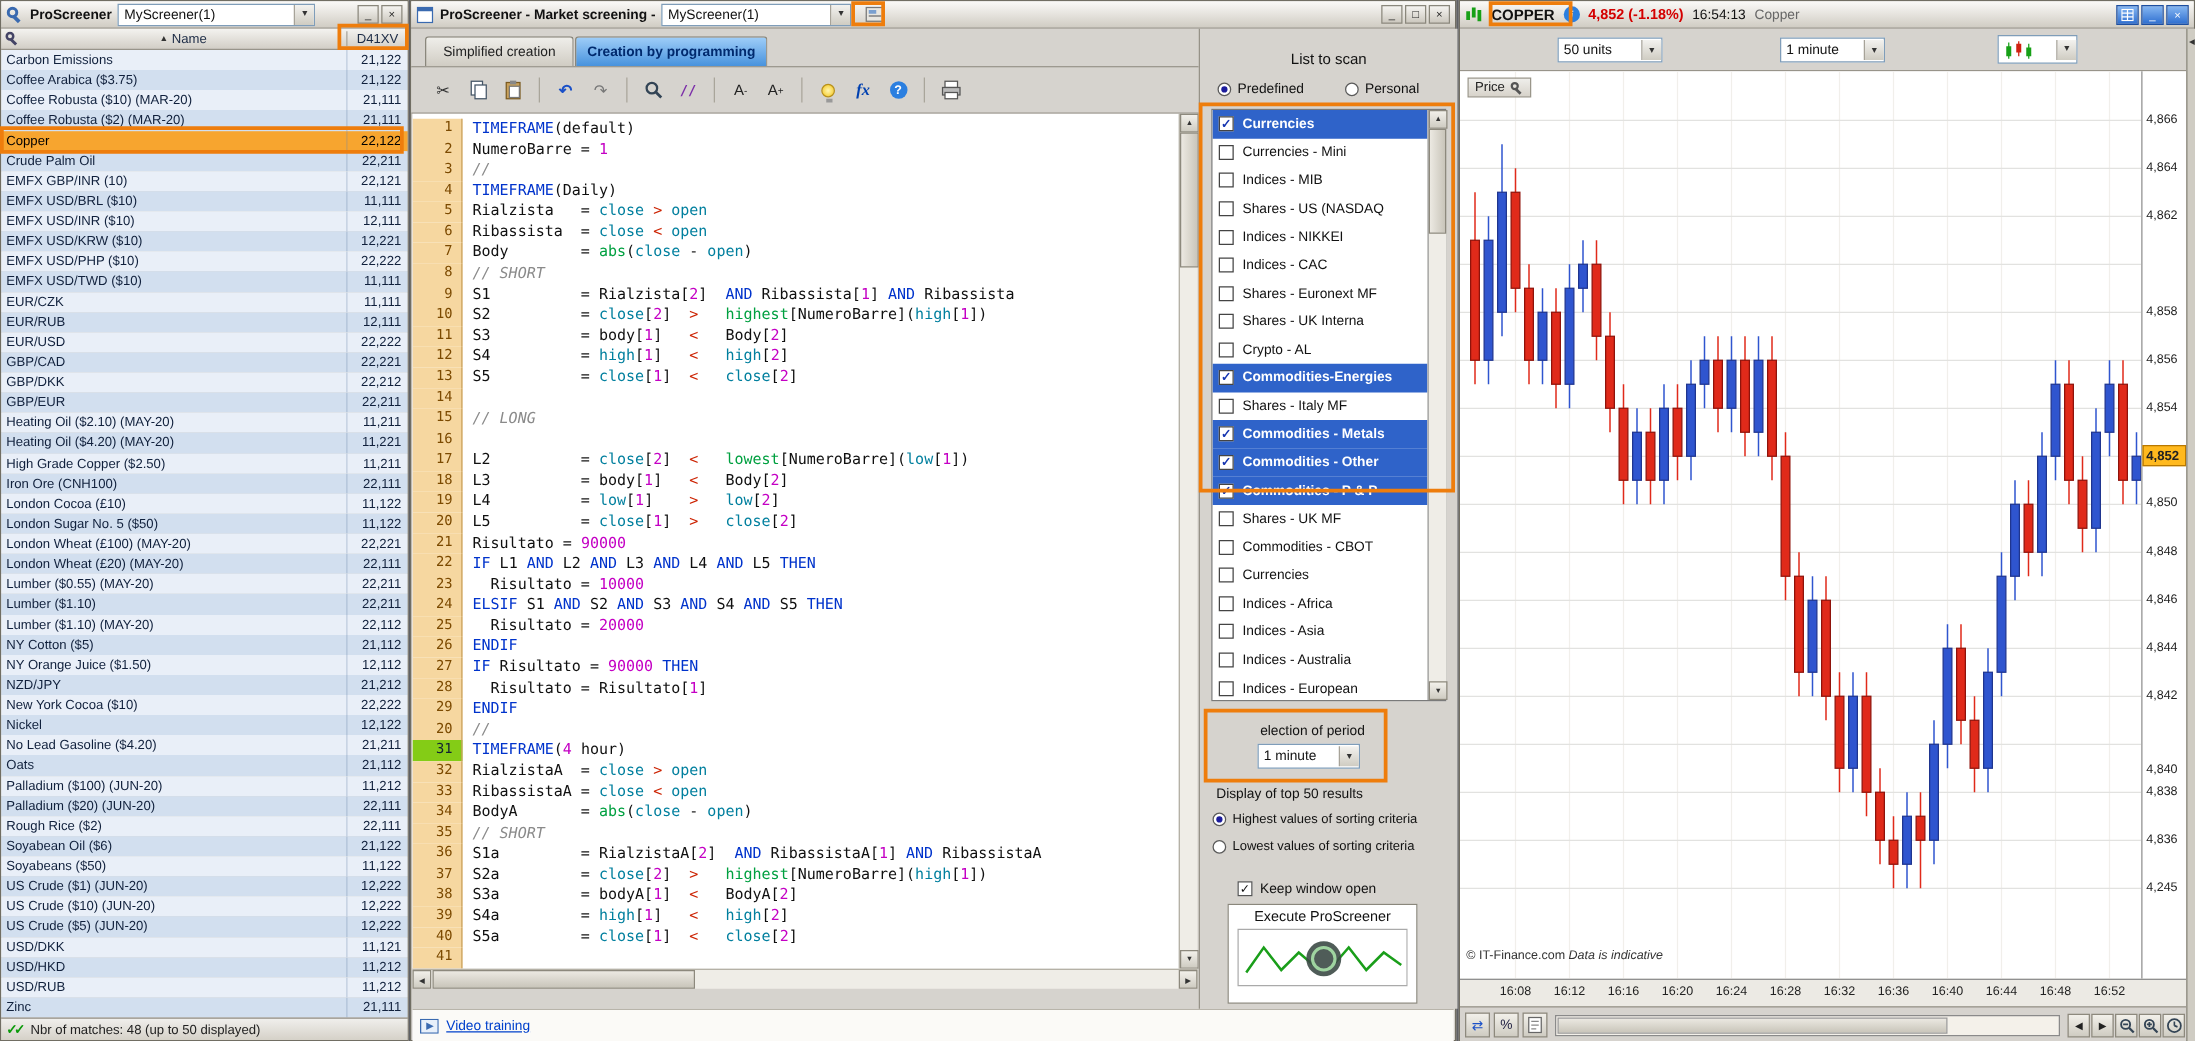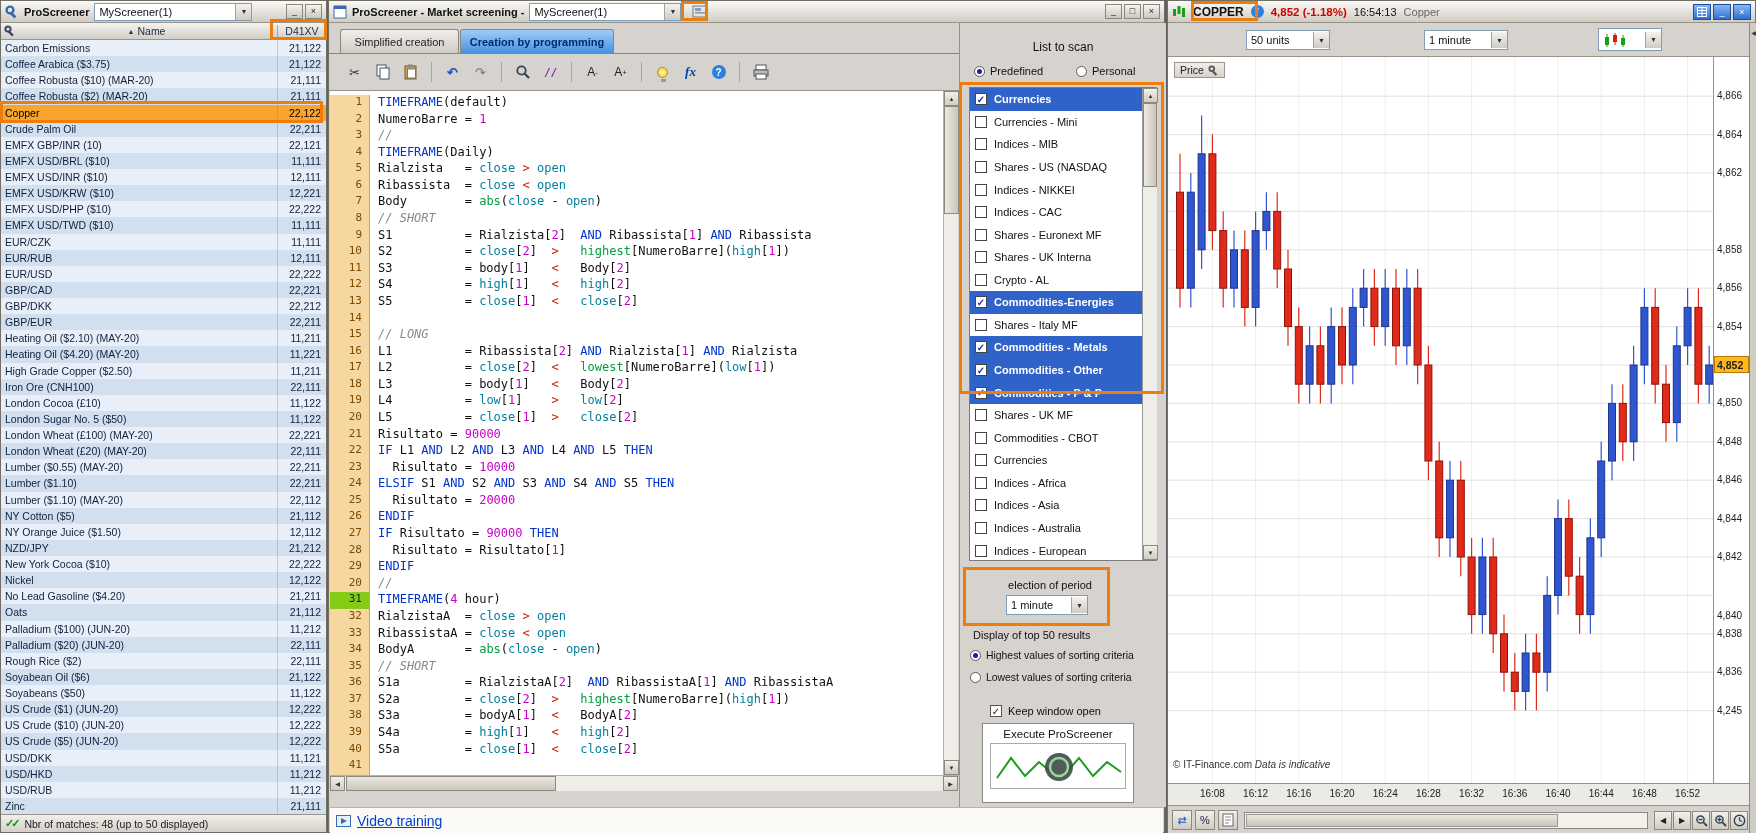--- a/index.html
+++ b/index.html
@@ -58,21 +58,21 @@
 .fn{color:#00a040}
 .num{color:#c400c4}
 .cm{color:#8a8a8a;font-style:italic}
 .op{color:#cc2200}
 #vscroll{position:absolute;left:614px;top:90px;width:15px;height:684px;background:#efede7;border-left:1px solid #b5b1a6}
 #vthumb{position:absolute;left:0;top:15px;width:15px;height:108px;background:linear-gradient(90deg,#ece9e2,#c9c5ba);border:1px solid #8d897d}
 #hscroll{position:absolute;left:1px;top:774px;width:628px;height:16px;background:#efede7;border-top:1px solid #b5b1a6;display:flex}
 #hthumb{position:absolute;left:16px;top:0;width:210px;height:15px;background:linear-gradient(#ece9e2,#c9c5ba);border:1px solid #8d897d}
 #hscroll .sb-btn.right{margin-left:auto}
 #linkbar{position:absolute;left:1px;right:1px;top:806px;height:26px;background:#fbfaf7;border-top:1px solid #b8b4aa;display:flex;align-items:center;padding-left:6px;gap:6px}
-#linkbar a{color:#0040cc;font-size:14px}
+#linkbar a{color:#0040cc;font-size:11px}
 
 
 #scanpanel{position:absolute;left:630px;top:22px;width:207px;height:784px;background:#d6d3ce;border-left:1px solid #969288;font-size:11px;color:#111}
 #sp-title{position:absolute;top:17px;left:0;width:100%;text-align:center;font-size:12px}
 .sp-radio-row{position:absolute;top:42px;left:14px;display:flex;align-items:center;gap:5px}
 .sp-radio-row.p2{left:116px}
 #scan-list{position:absolute;left:9px;top:64px;width:188px;height:474px;background:#fff;border:1px solid #7a7a7a;overflow:hidden}
 .sl-item{height:22.57px;display:flex;align-items:center;gap:7px;padding-left:5px;width:172px;white-space:nowrap;overflow:hidden}
 .sl-item.on{background:#2f63c9;color:#fff;font-weight:bold}
 .sl-item .cb{width:12px;height:12px;border:1px solid #444;background:#fff;color:#1535b0;font-size:10px;font-weight:bold;display:flex;align-items:center;justify-content:center;flex:none}
@@ -442,21 +442,21 @@
       <div class="cl"><span class="ln">6</span><span class="ct">Ribassista  = <span class="bi">close</span> <span class="op">&lt;</span> <span class="bi">open</span></span></div>
       <div class="cl"><span class="ln">7</span><span class="ct">Body        = <span class="fn">abs</span>(<span class="bi">close</span> - <span class="bi">open</span>)</span></div>
       <div class="cl"><span class="ln">8</span><span class="ct"><span class="cm">// SHORT</span></span></div>
       <div class="cl"><span class="ln">9</span><span class="ct">S1          = Rialzista[<span class="num">2</span>]  <span class="kw">AND</span> Ribassista[<span class="num">1</span>] <span class="kw">AND</span> Ribassista</span></div>
       <div class="cl"><span class="ln">10</span><span class="ct">S2          = <span class="bi">close</span>[<span class="num">2</span>]  <span class="op">&gt;</span>   <span class="fn">highest</span>[NumeroBarre](<span class="bi">high</span>[<span class="num">1</span>])</span></div>
       <div class="cl"><span class="ln">11</span><span class="ct">S3          = body[<span class="num">1</span>]   <span class="op">&lt;</span>   Body[<span class="num">2</span>]</span></div>
       <div class="cl"><span class="ln">12</span><span class="ct">S4          = <span class="bi">high</span>[<span class="num">1</span>]   <span class="op">&lt;</span>   <span class="bi">high</span>[<span class="num">2</span>]</span></div>
       <div class="cl"><span class="ln">13</span><span class="ct">S5          = <span class="bi">close</span>[<span class="num">1</span>]  <span class="op">&lt;</span>   <span class="bi">close</span>[<span class="num">2</span>]</span></div>
       <div class="cl"><span class="ln">14</span><span class="ct"></span></div>
       <div class="cl"><span class="ln">15</span><span class="ct"><span class="cm">// LONG</span></span></div>
-      <div class="cl"><span class="ln">16</span><span class="ct">L1          = Ribassista[<span class="num">2</span>] <span class="kw">AND</span> Rialzista[<span class="num">1</span>] <span class="kw">AND</span> Rialzista</span></div>
+      <div class="cl"><span class="ln">16</span></div>
       <div class="cl"><span class="ln">17</span><span class="ct">L2          = <span class="bi">close</span>[<span class="num">2</span>]  <span class="op">&lt;</span>   <span class="fn">lowest</span>[NumeroBarre](<span class="bi">low</span>[<span class="num">1</span>])</span></div>
       <div class="cl"><span class="ln">18</span><span class="ct">L3          = body[<span class="num">1</span>]   <span class="op">&lt;</span>   Body[<span class="num">2</span>]</span></div>
       <div class="cl"><span class="ln">19</span><span class="ct">L4          = <span class="bi">low</span>[<span class="num">1</span>]    <span class="op">&gt;</span>   <span class="bi">low</span>[<span class="num">2</span>]</span></div>
       <div class="cl"><span class="ln">20</span><span class="ct">L5          = <span class="bi">close</span>[<span class="num">1</span>]  <span class="op">&gt;</span>   <span class="bi">close</span>[<span class="num">2</span>]</span></div>
       <div class="cl"><span class="ln">21</span><span class="ct">Risultato = <span class="num">90000</span></span></div>
       <div class="cl"><span class="ln">22</span><span class="ct"><span class="kw">IF</span> L1 <span class="kw">AND</span> L2 <span class="kw">AND</span> L3 <span class="kw">AND</span> L4 <span class="kw">AND</span> L5 <span class="kw">THEN</span></span></div>
       <div class="cl"><span class="ln">23</span><span class="ct">  Risultato = <span class="num">10000</span></span></div>
       <div class="cl"><span class="ln">24</span><span class="ct"><span class="kw">ELSIF</span> S1 <span class="kw">AND</span> S2 <span class="kw">AND</span> S3 <span class="kw">AND</span> S4 <span class="kw">AND</span> S5 <span class="kw">THEN</span></span></div>
       <div class="cl"><span class="ln">25</span><span class="ct">  Risultato = <span class="num">20000</span></span></div>
       <div class="cl"><span class="ln">26</span><span class="ct"><span class="kw">ENDIF</span></span></div>

